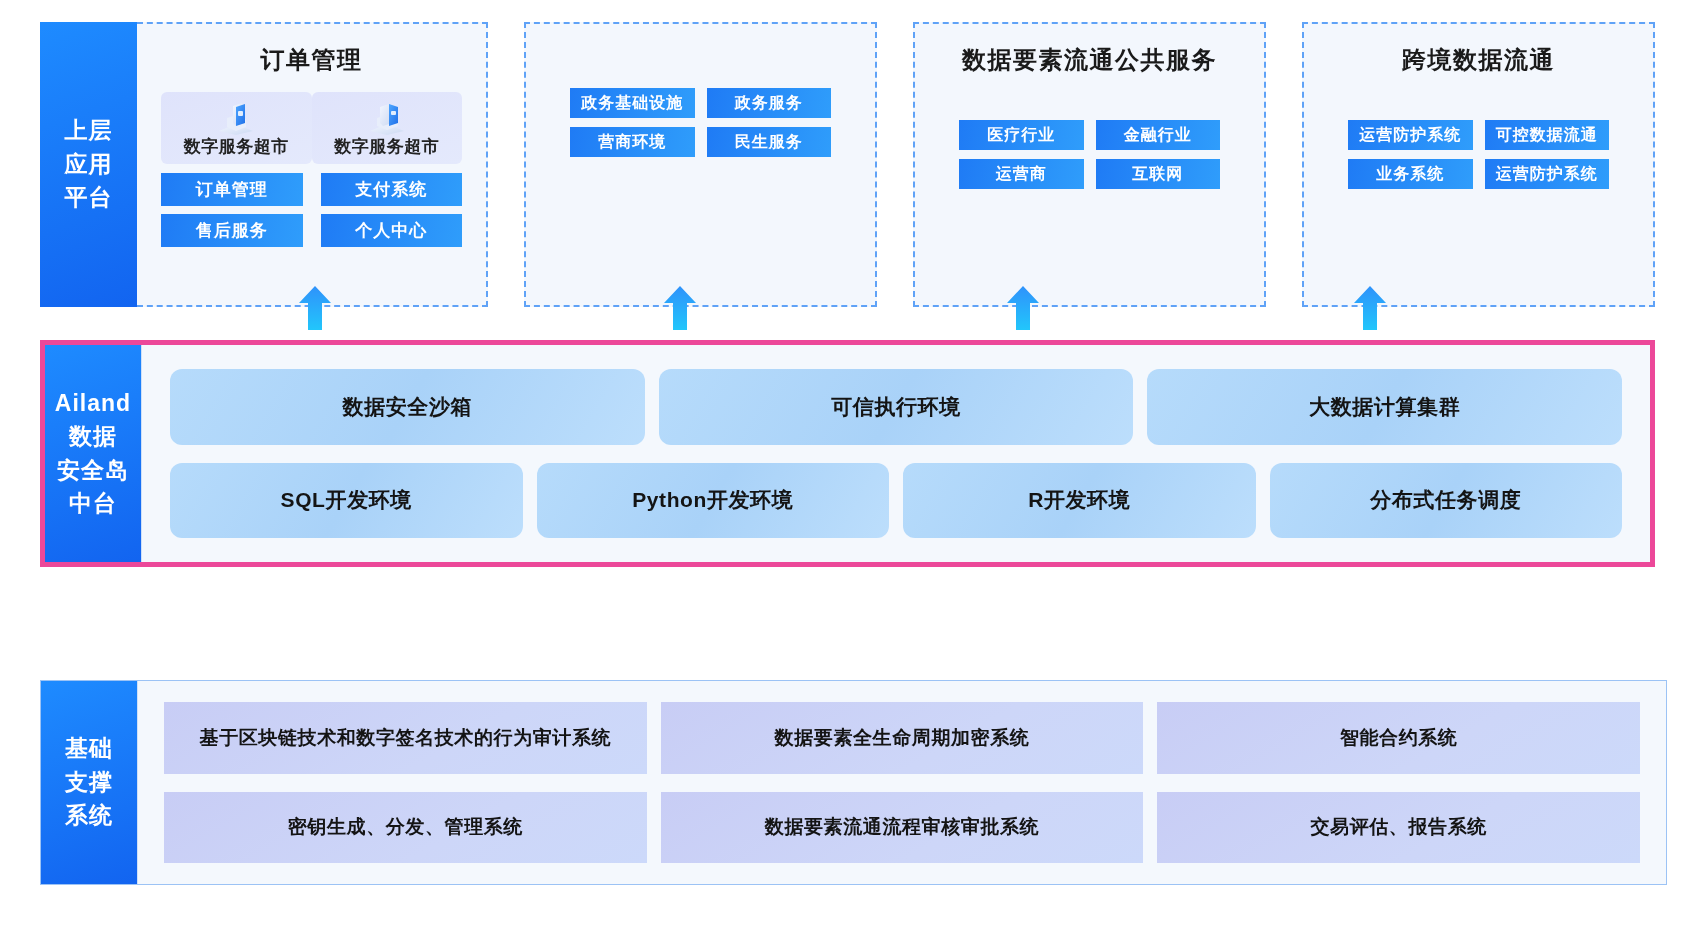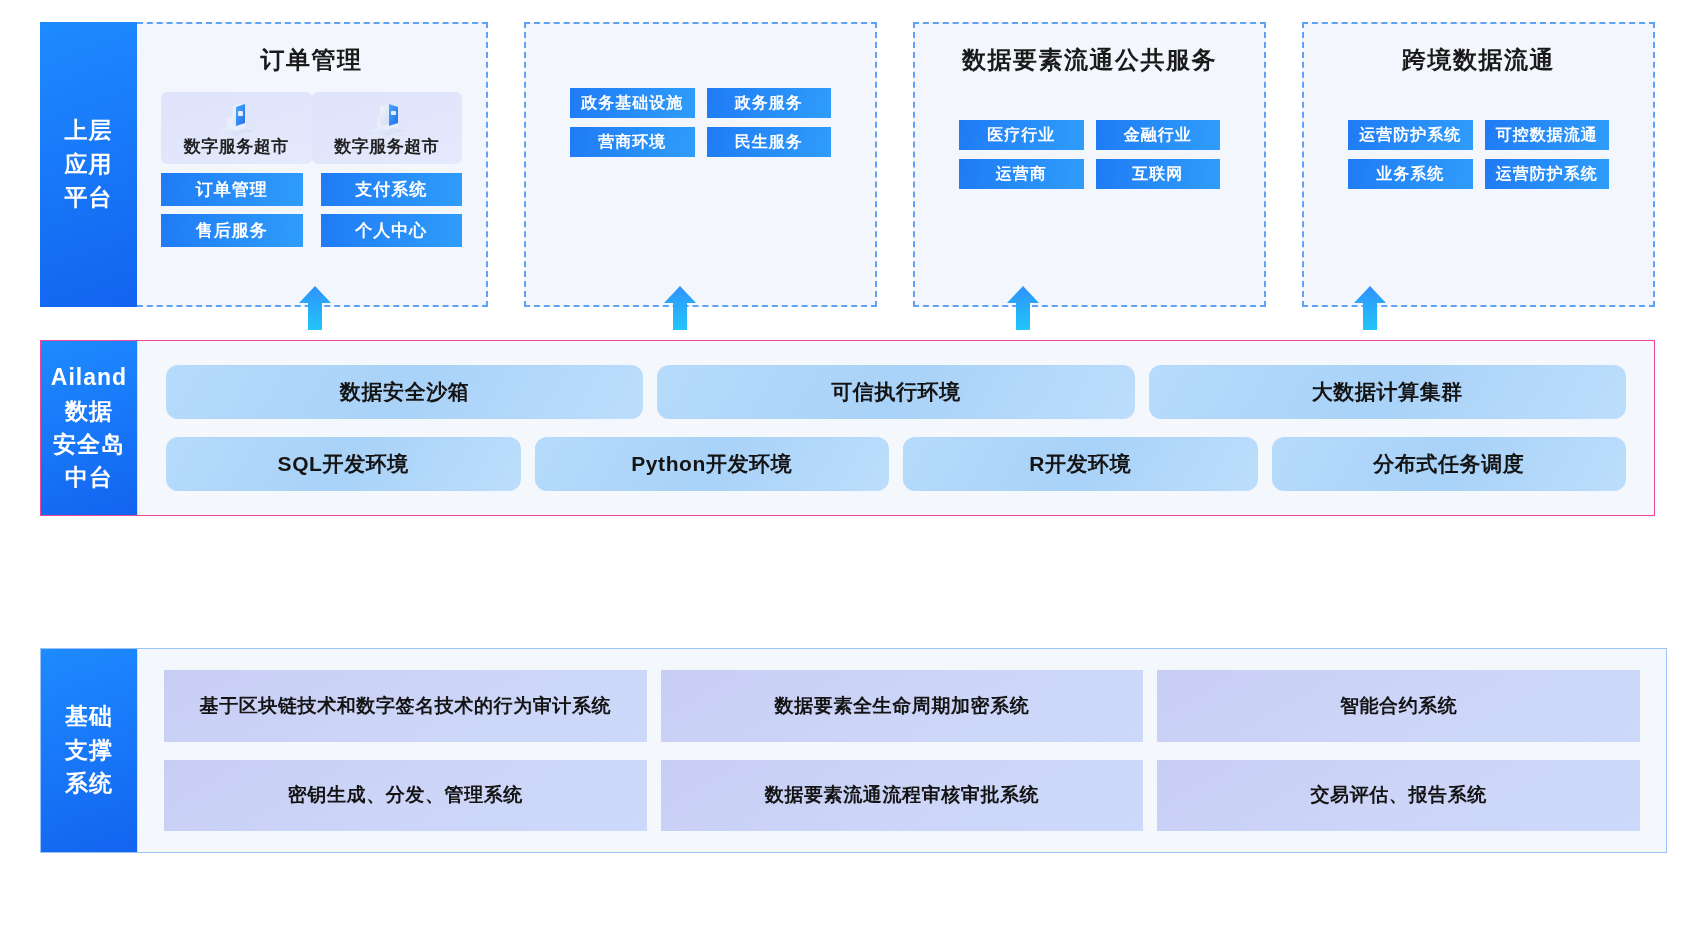--- a/index.html
+++ b/index.html
@@ -123,24 +123,24 @@
     height: 44px;
     z-index: 5;
   }
 
   
   #layer-mid {
     position: absolute;
     left: 40px;
     top: 340px;
     width: 1615px;
-    height: 176px;
+    height: 227px;
     display: flex;
     align-items: stretch;
-    border: 1px solid #ec4899;
+    border: 5px solid #ec4899;
     box-sizing: border-box;
     background: #f4f8fd;
   }
   #layer-mid .side-label { border-right: 1px solid #cfe0f7; }
   #mid-body {
     flex: 1 1 auto;
     padding: 24px 28px;
     display: flex;
     flex-direction: column;
     gap: 18px;
@@ -160,21 +160,21 @@
     letter-spacing: .6px;
     text-align: center;
     padding: 0 6px;
     box-sizing: border-box;
   }
 
   
   #layer-bot {
     position: absolute;
     left: 40px;
-    top: 648px;
+    top: 680px;
     width: 1627px;
     height: 205px;
     display: flex;
     align-items: stretch;
     border: 1px solid #9cc3f5;
     box-sizing: border-box;
     background: #f4f8fd;
   }
   #layer-bot .side-label { border-right: 1px solid #cfe0f7; }
   #bot-body {

